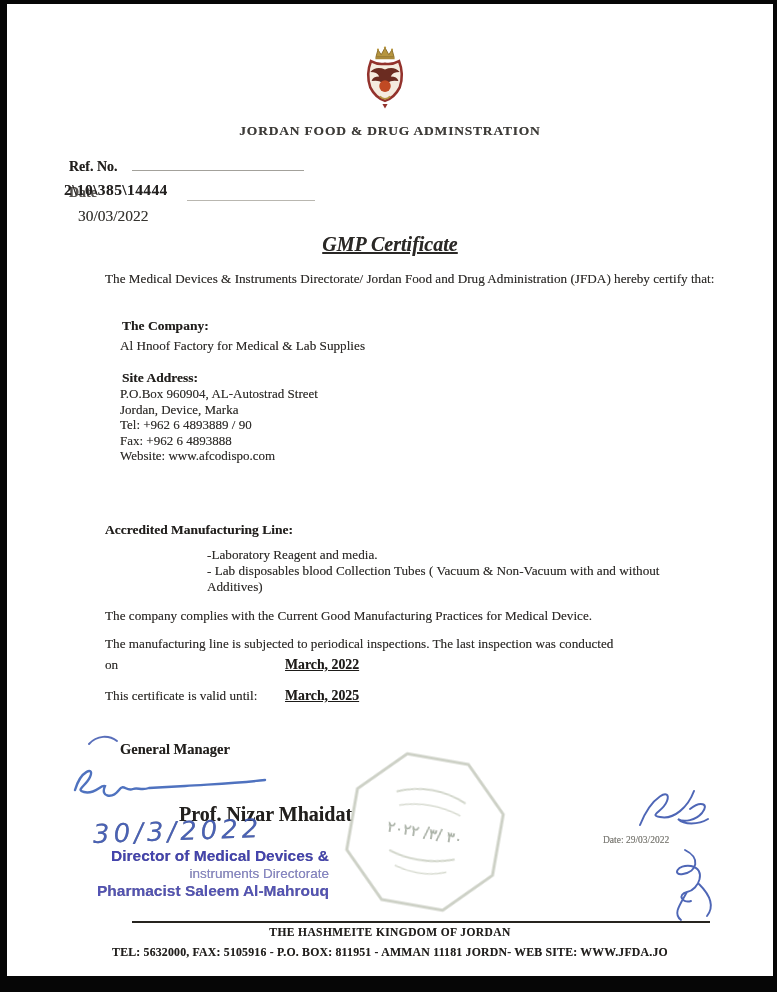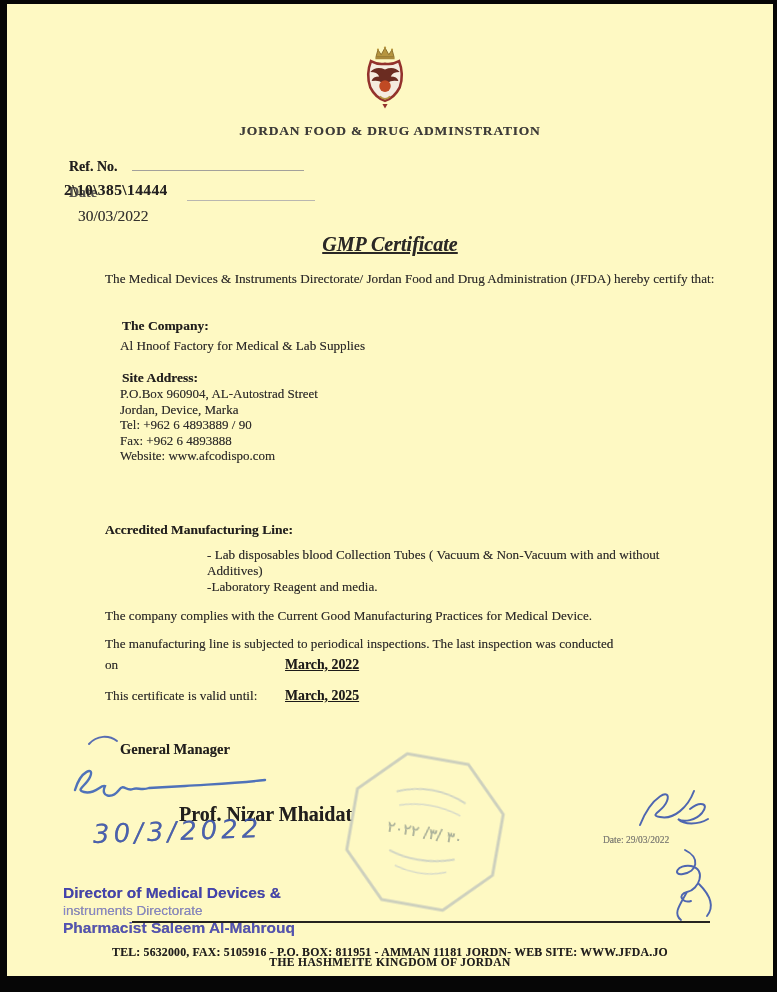--- a/index.html
+++ b/index.html
@@ -3,21 +3,21 @@
 <meta charset="utf-8">
 <style>
   html,body{margin:0;padding:0;}
   body{
     width:777px;height:992px;position:relative;overflow:hidden;
     background:#060606;
     font-family:"Liberation Serif", serif;
   }
   .paper{
     position:absolute;left:7px;top:4px;right:4px;bottom:16px;
-    background:#fef9c3;
+    background:#ffffff;
   }
   .abs{position:absolute;}
   .serif{font-family:"Liberation Serif", serif;color:#2f2d2b;}
   .b{font-weight:bold;color:#211f1d;}
   .center{left:0;right:0;text-align:center;}
   .just{text-align:justify;}
   .fs13{font-size:13.2px;line-height:21px;}
   .nowrap{white-space:nowrap;}
   .u-bold{font-weight:bold;text-decoration:underline;color:#1d1b19;}
   .ruleline{display:inline-block;border-bottom:1.4px solid #a3a19b;height:13px;}
@@ -75,22 +75,22 @@
     <div>Jordan, Device, Marka</div>
     <div>Tel: +962 6 4893889 / 90</div>
     <div>Fax: +962 6 4893888</div>
     <div>Website:  www.afcodispo.com</div>
   </div>
 
 
   <div class="abs serif b" style="left:98px;top:518px;font-size:13.5px;">Accredited Manufacturing Line:</div>
 
   <div class="abs serif" style="left:200px;top:543px;width:486px;font-size:13.2px;line-height:16.2px;">
+    <div>-Laboratory Reagent and media.</div>
     <div>- Lab disposables blood Collection Tubes ( Vacuum &amp; Non-Vacuum with and without Additives)</div>
-    <div>-Laboratory Reagent and media.</div>
   </div>
 
   <div class="abs serif nowrap" style="left:98px;top:604px;font-size:13.2px;">The company complies with the Current Good Manufacturing Practices for Medical Device.</div>
 
   <div class="abs serif nowrap" style="left:98px;top:632px;font-size:13.2px;">The manufacturing line is subjected to periodical inspections. The last inspection was conducted</div>
   <div class="abs" style="left:98px;top:653px;width:612px;height:20px;">
     <span class="abs serif" style="left:0;font-size:13.2px;">on</span>
     <span class="abs serif u-bold" style="left:180px;font-size:13.8px;">March, 2022</span>
   </div>
 
@@ -110,21 +110,21 @@
   <div class="abs" style="left:58px;top:756px;">
     <svg width="210" height="46" viewBox="0 0 210 46">
       <path d="M10 30 C16 10 30 6 25 17 C21 26 10 30 19 32 C30 35 36 24 40 26 C35 37 47 39 54 30 C59 23 61 32 68 29 C73 27 76 31 84 28 L120 26 C150 24 175 23 200 20" stroke="#3c63b8" stroke-width="2.4" fill="none" stroke-linecap="round" opacity="0.9"></path>
     </svg>
   </div>
 
   <div class="abs serif b" style="left:172px;top:799px;font-size:20px;">Prof.  Nizar Mhaidat</div>
 
   <div class="abs blue-hw" style="left:86px;top:812px;font-size:26px;font-style:italic;letter-spacing:4px;transform:rotate(-2deg);font-family:'DejaVu Sans',sans-serif;opacity:.92;">30/3/2022</div>
 
-  <div class="abs stamp-blur" style="left:56px;top:880px;width:266px;text-align:left;">
+  <div class="abs stamp-blur" style="left:56px;top:843px;width:266px;text-align:right;">
     <div style="font-size:15.5px;font-weight:bold;color:#4343ae;font-family:'Liberation Sans',sans-serif;">Director of Medical Devices &amp;</div>
     <div style="font-size:13.5px;color:#8787c8;font-family:'Liberation Sans',sans-serif;margin-top:1px;">instruments Directorate</div>
     <div style="font-size:15.5px;font-weight:bold;color:#5353b4;font-family:'Liberation Sans',sans-serif;margin-top:1px;">Pharmacist Saleem Al-Mahrouq</div>
   </div>
 
   <div class="abs" style="left:338px;top:748px;width:160px;height:160px;transform:rotate(10deg);opacity:.85;">
     <svg width="160" height="160" viewBox="0 0 160 160" style="filter:blur(0.6px);">
       <polygon points="49,6 111,6 154,49 154,111 111,154 49,154 6,111 6,49" fill="none" stroke="#c5c9bd" stroke-width="3"></polygon>
       <path d="M45 45 Q80 30 115 45" stroke="#ccd1c4" stroke-width="2" fill="none"></path>
       <path d="M50 58 Q80 48 112 58" stroke="#d2d6ca" stroke-width="1.6" fill="none"></path>
@@ -142,16 +142,16 @@
     </svg>
   </div>
 
   <div class="abs" style="left:648px;top:840px;">
     <svg width="72" height="80" viewBox="0 0 72 80">
       <path d="M30 6 C46 14 42 28 28 30 C17 32 22 20 36 22 C52 25 44 46 32 48 C22 50 27 60 36 57 M32 48 C24 62 18 70 26 76 M44 40 C54 50 60 62 52 72" stroke="#3b55ae" stroke-width="1.9" fill="none" stroke-linecap="round" opacity="0.9"></path>
     </svg>
   </div>
 
   <div class="abs" style="left:125px;top:917px;width:578px;border-top:2px solid #26241f;"></div>
-  <div class="abs serif b center" style="top:952px;font-size:11.5px;letter-spacing:0.4px;text-align:center;">THE HASHMEITE KINGDOM OF JORDAN</div>
+  <div class="abs serif b center" style="top:922px;font-size:11.5px;letter-spacing:0.4px;text-align:center;">THE HASHMEITE KINGDOM OF JORDAN</div>
   <div class="abs serif b center" style="top:941px;font-size:11.8px;letter-spacing:0.2px;">TEL: 5632000, FAX: 5105916 - P.O. BOX: 811951 - AMMAN 11181 JORDN- WEB SITE: WWW.JFDA.JO</div>
 
 </div>
 
 </body></html>

